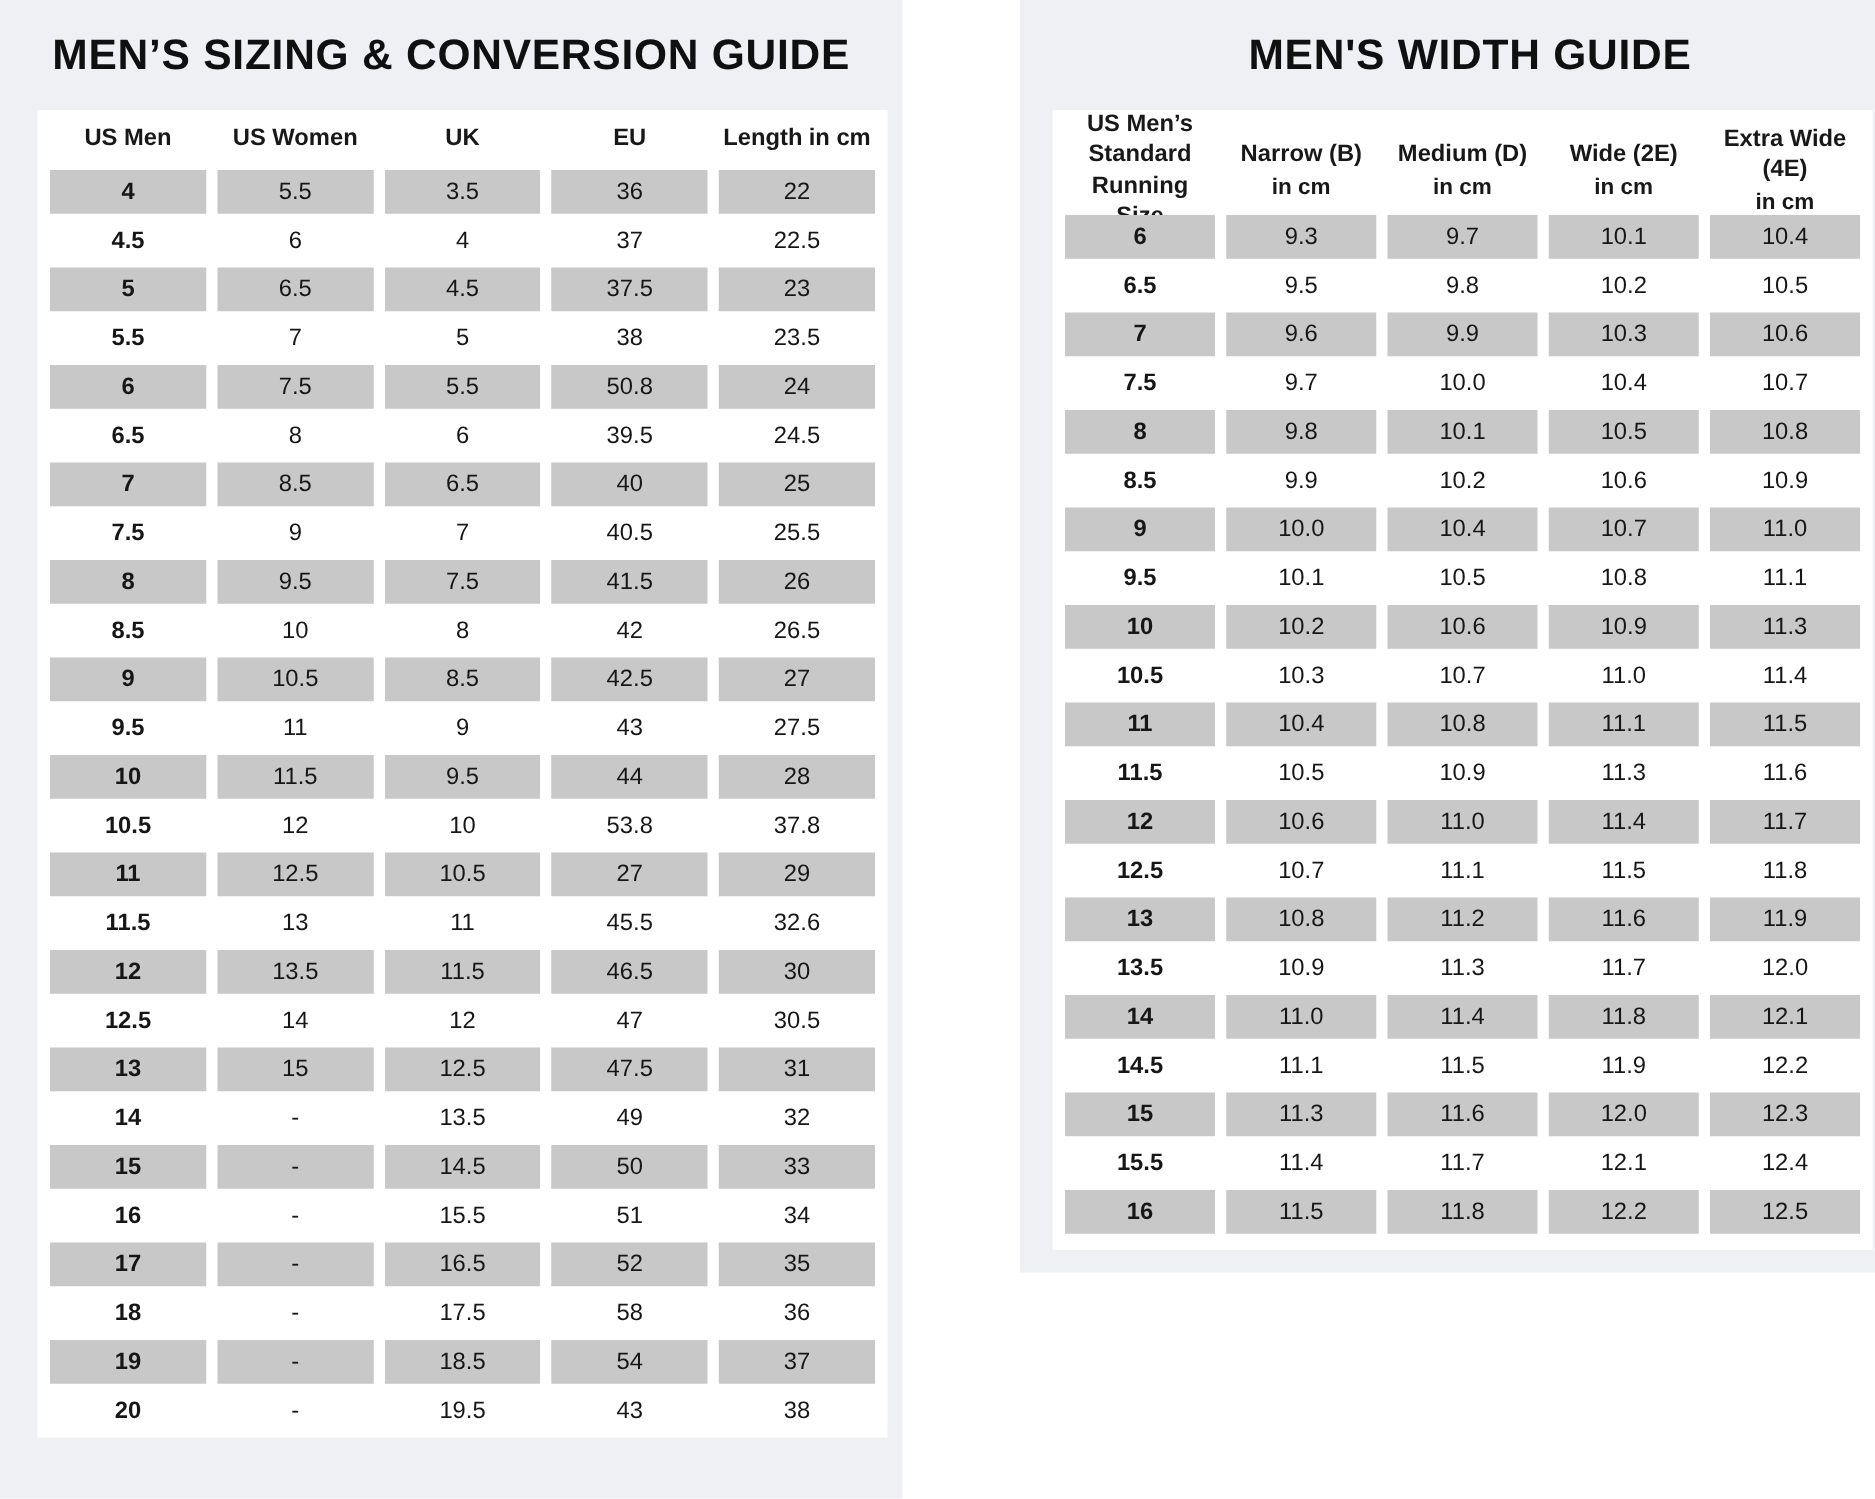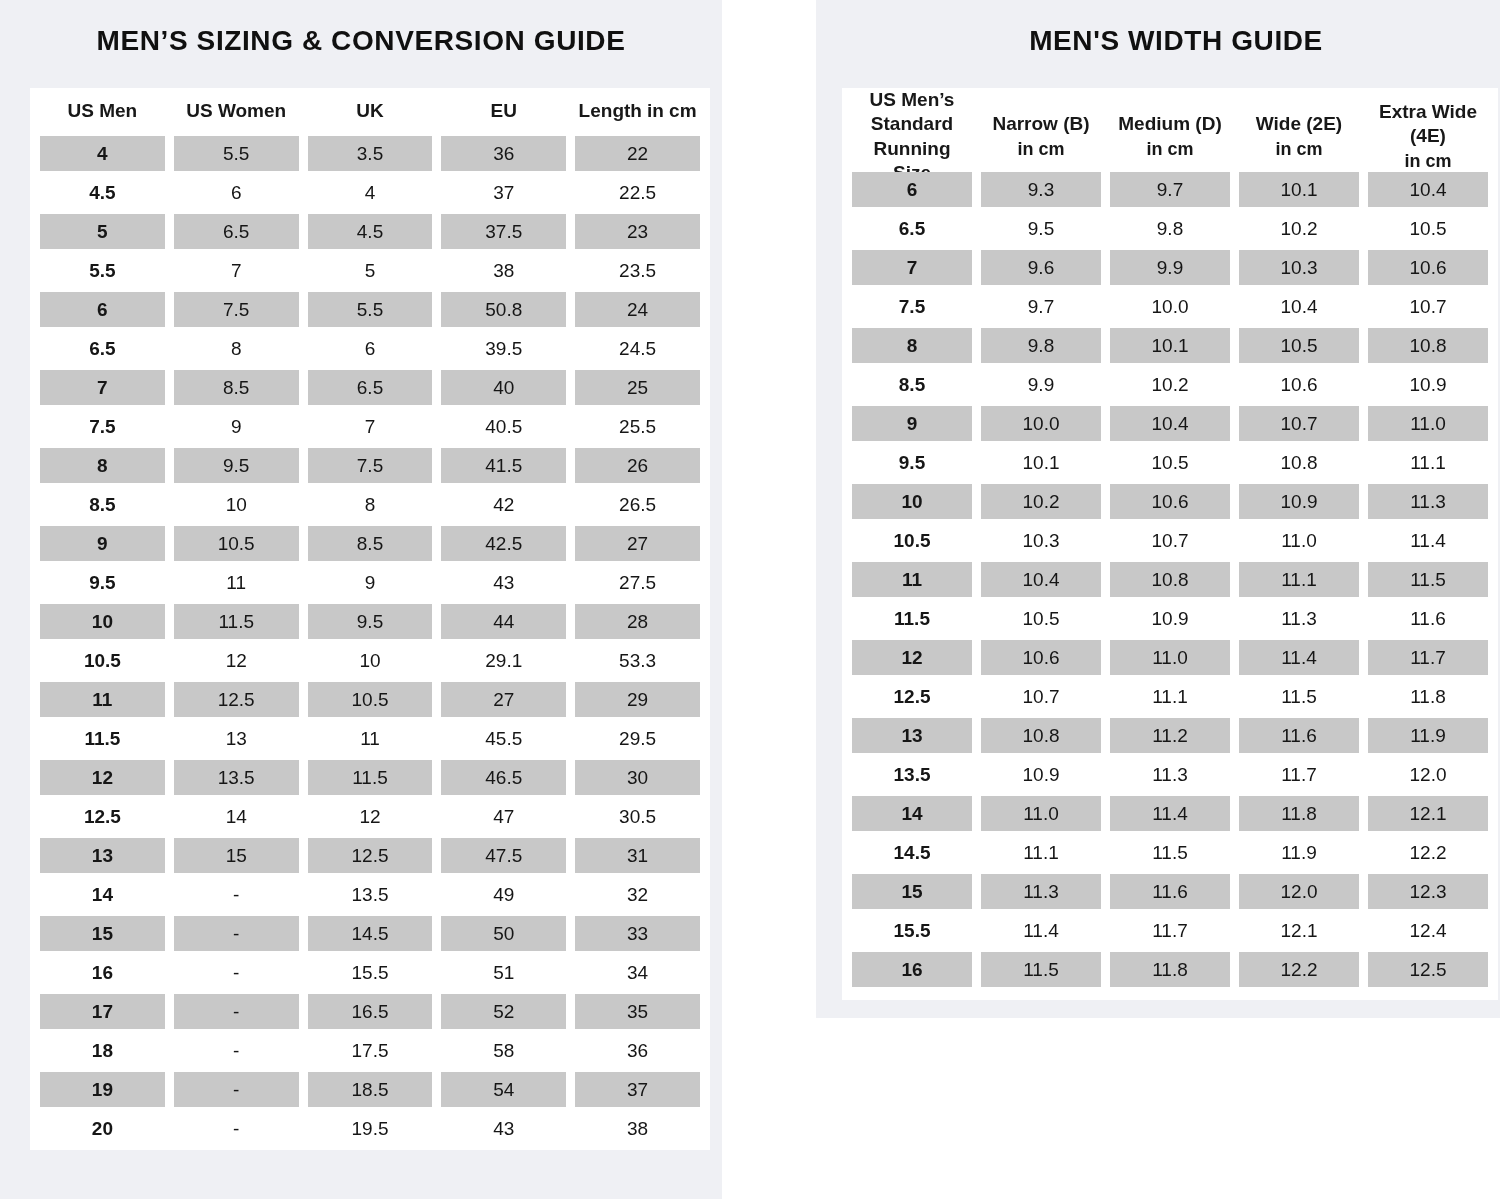--- a/index.html
+++ b/index.html
@@ -6,21 +6,21 @@
   body{
     width:1500px;height:1199px;position:relative;overflow:hidden;
     background:#ffffff;color:#141414;
     font-family:"Liberation Sans", sans-serif;
   }
   .card{position:absolute;top:0;background:#eff0f4;}
   .card-left{left:0;width:722px;height:1199px;}
   .card-right{left:816px;width:720px;height:1018px;}
   .title{
     margin:0;padding-top:25px;text-align:center;
-    font-size:28px;font-weight:bold;letter-spacing:.6px;color:#101010;
+    font-size:34px;font-weight:bold;letter-spacing:.6px;color:#101010;
   }
   .box{position:absolute;background:#ffffff;}
   .box-left{left:30px;top:88px;width:680px;height:1062px;}
   .box-right{left:26px;top:88px;width:656px;height:912px;}
   .hdr{
     display:grid;grid-template-columns:repeat(5,1fr);
     column-gap:9px;padding:0 10px;align-items:center;
   }
   .hdr-left{height:46px;}
   .hdr-right{height:82px;}
@@ -142,36 +142,36 @@
           <div class="cell b">10</div>
           <div class="cell">11.5</div>
           <div class="cell">9.5</div>
           <div class="cell">44</div>
           <div class="cell">28</div>
         </div>
         <div class="row">
           <div class="cell b">10.5</div>
           <div class="cell">12</div>
           <div class="cell">10</div>
-          <div class="cell">29.1</div>
-          <div class="cell">53.3</div>
+          <div class="cell">53.8</div>
+          <div class="cell">37.8</div>
         </div>
         <div class="row shaded">
           <div class="cell b">11</div>
           <div class="cell">12.5</div>
           <div class="cell">10.5</div>
           <div class="cell">27</div>
           <div class="cell">29</div>
         </div>
         <div class="row">
           <div class="cell b">11.5</div>
           <div class="cell">13</div>
           <div class="cell">11</div>
           <div class="cell">45.5</div>
-          <div class="cell">29.5</div>
+          <div class="cell">32.6</div>
         </div>
         <div class="row shaded">
           <div class="cell b">12</div>
           <div class="cell">13.5</div>
           <div class="cell">11.5</div>
           <div class="cell">46.5</div>
           <div class="cell">30</div>
         </div>
         <div class="row">
           <div class="cell b">12.5</div>

